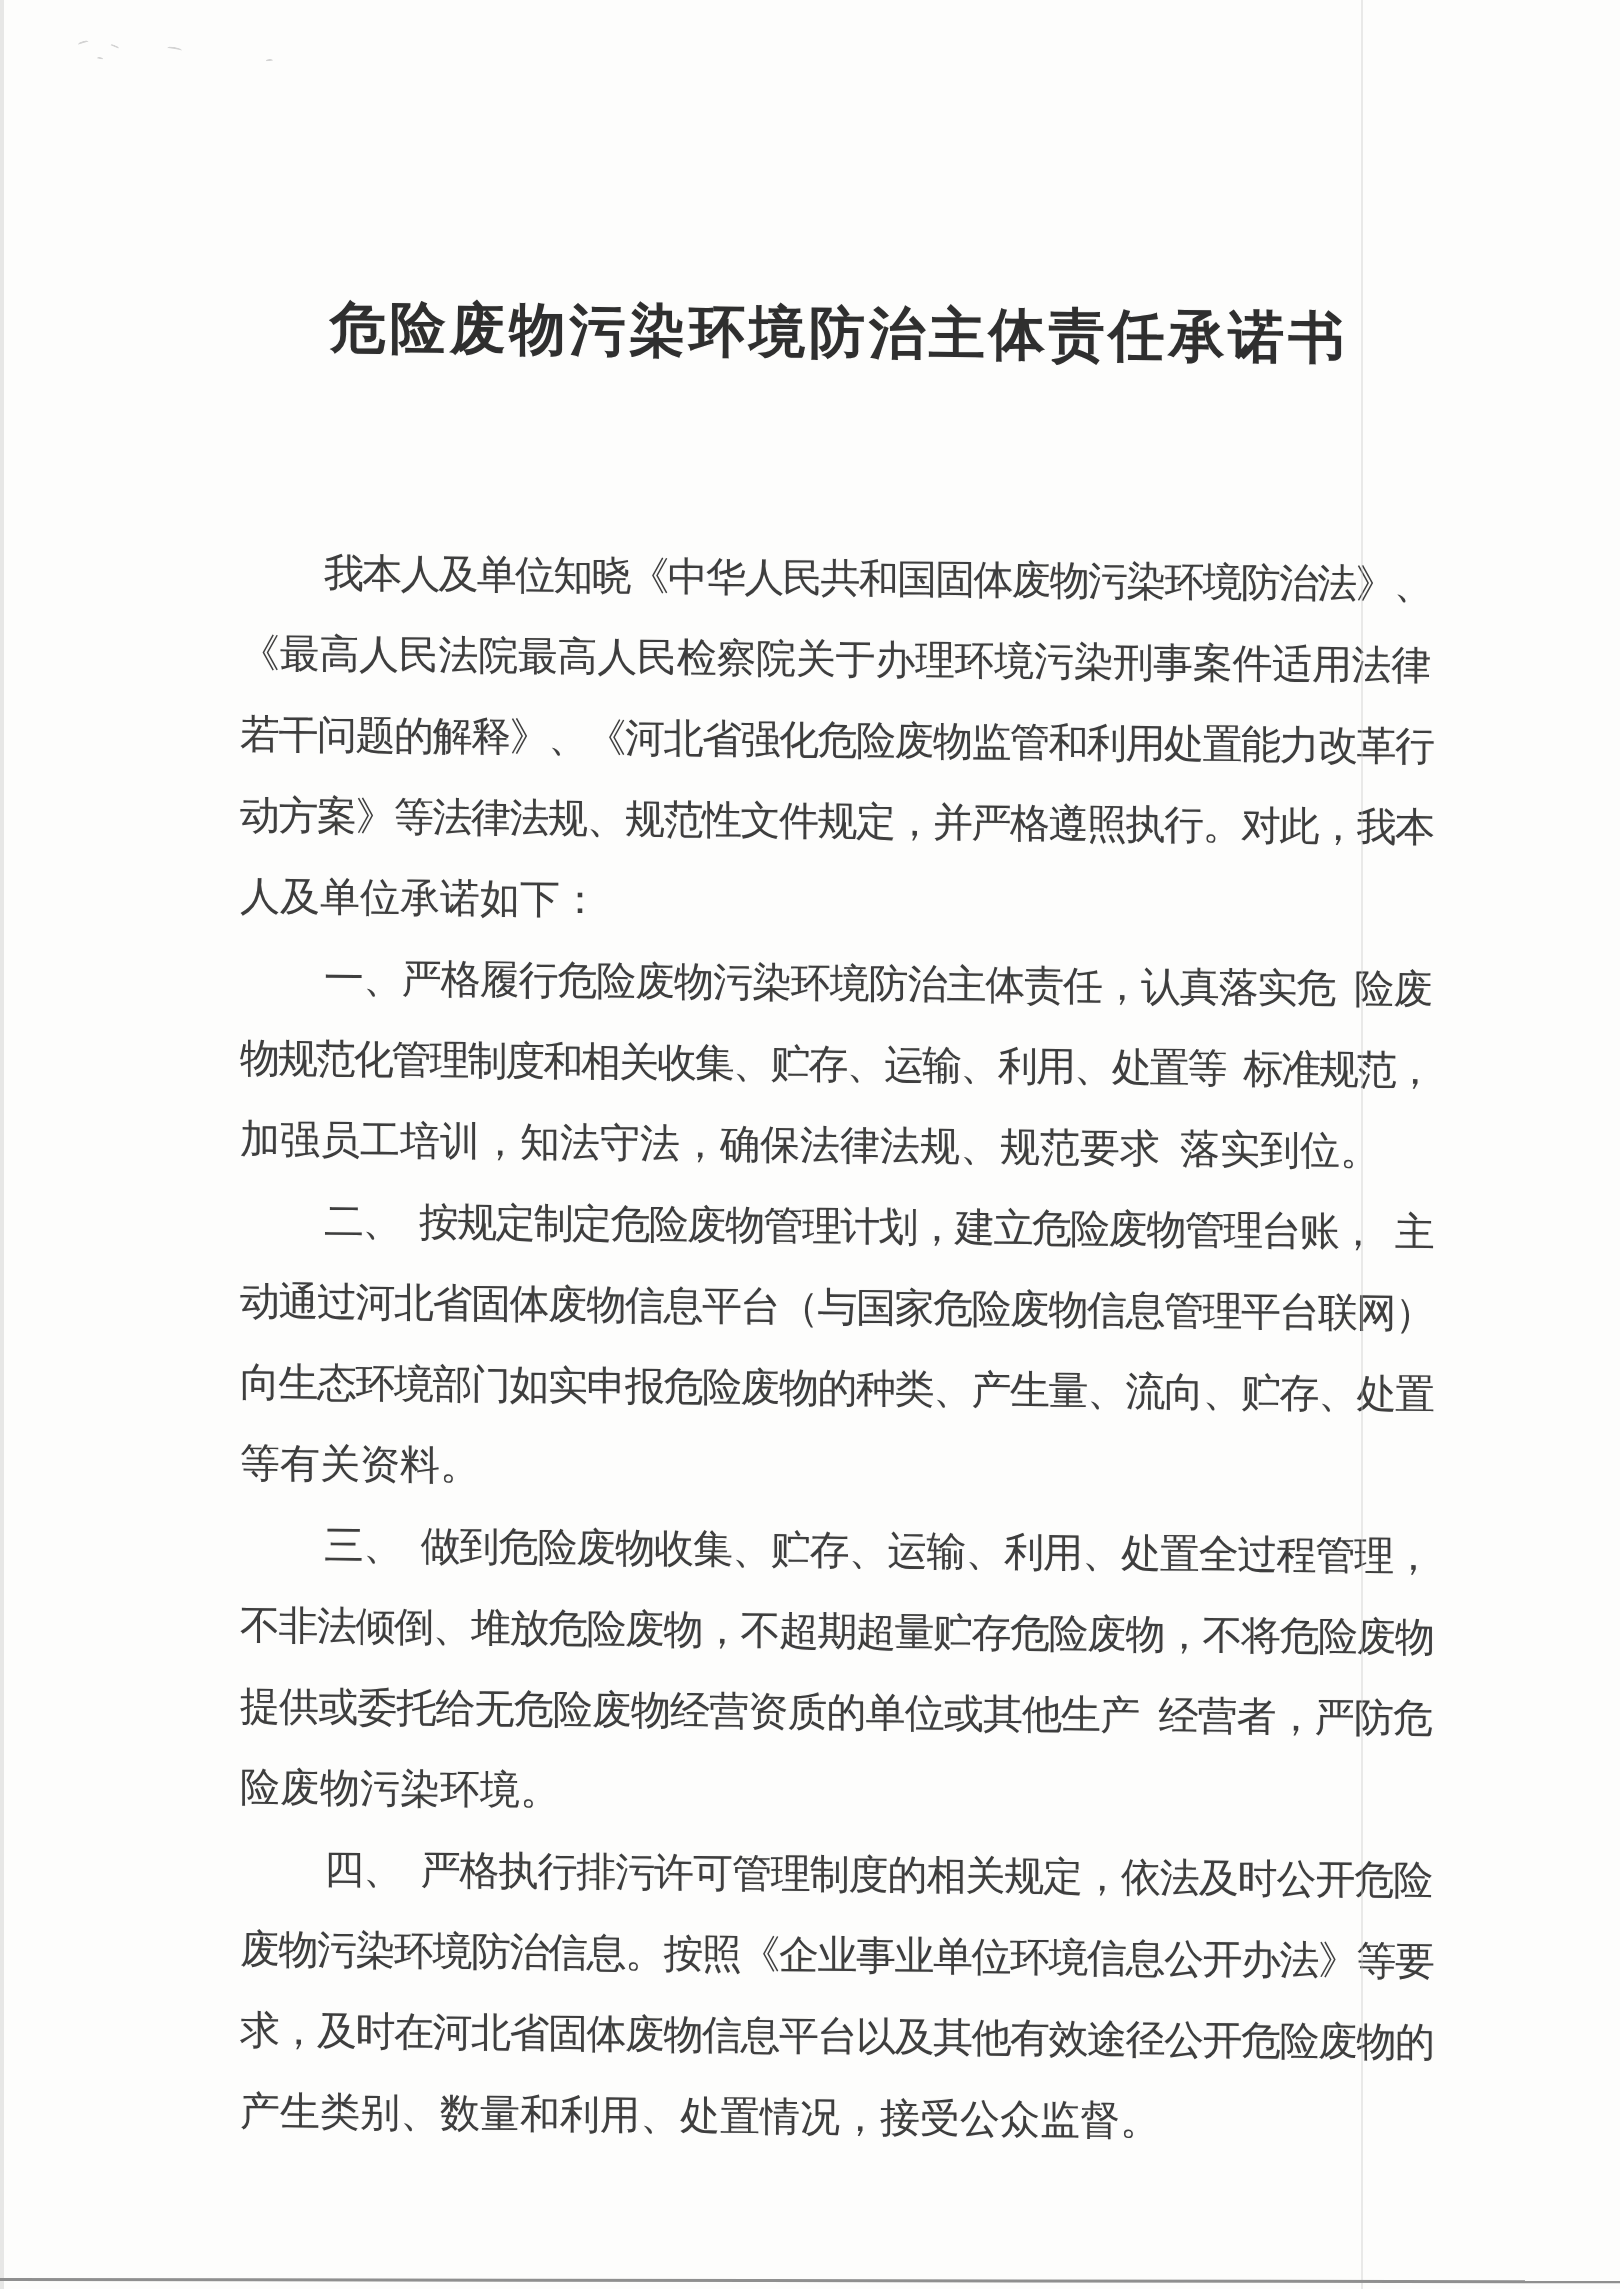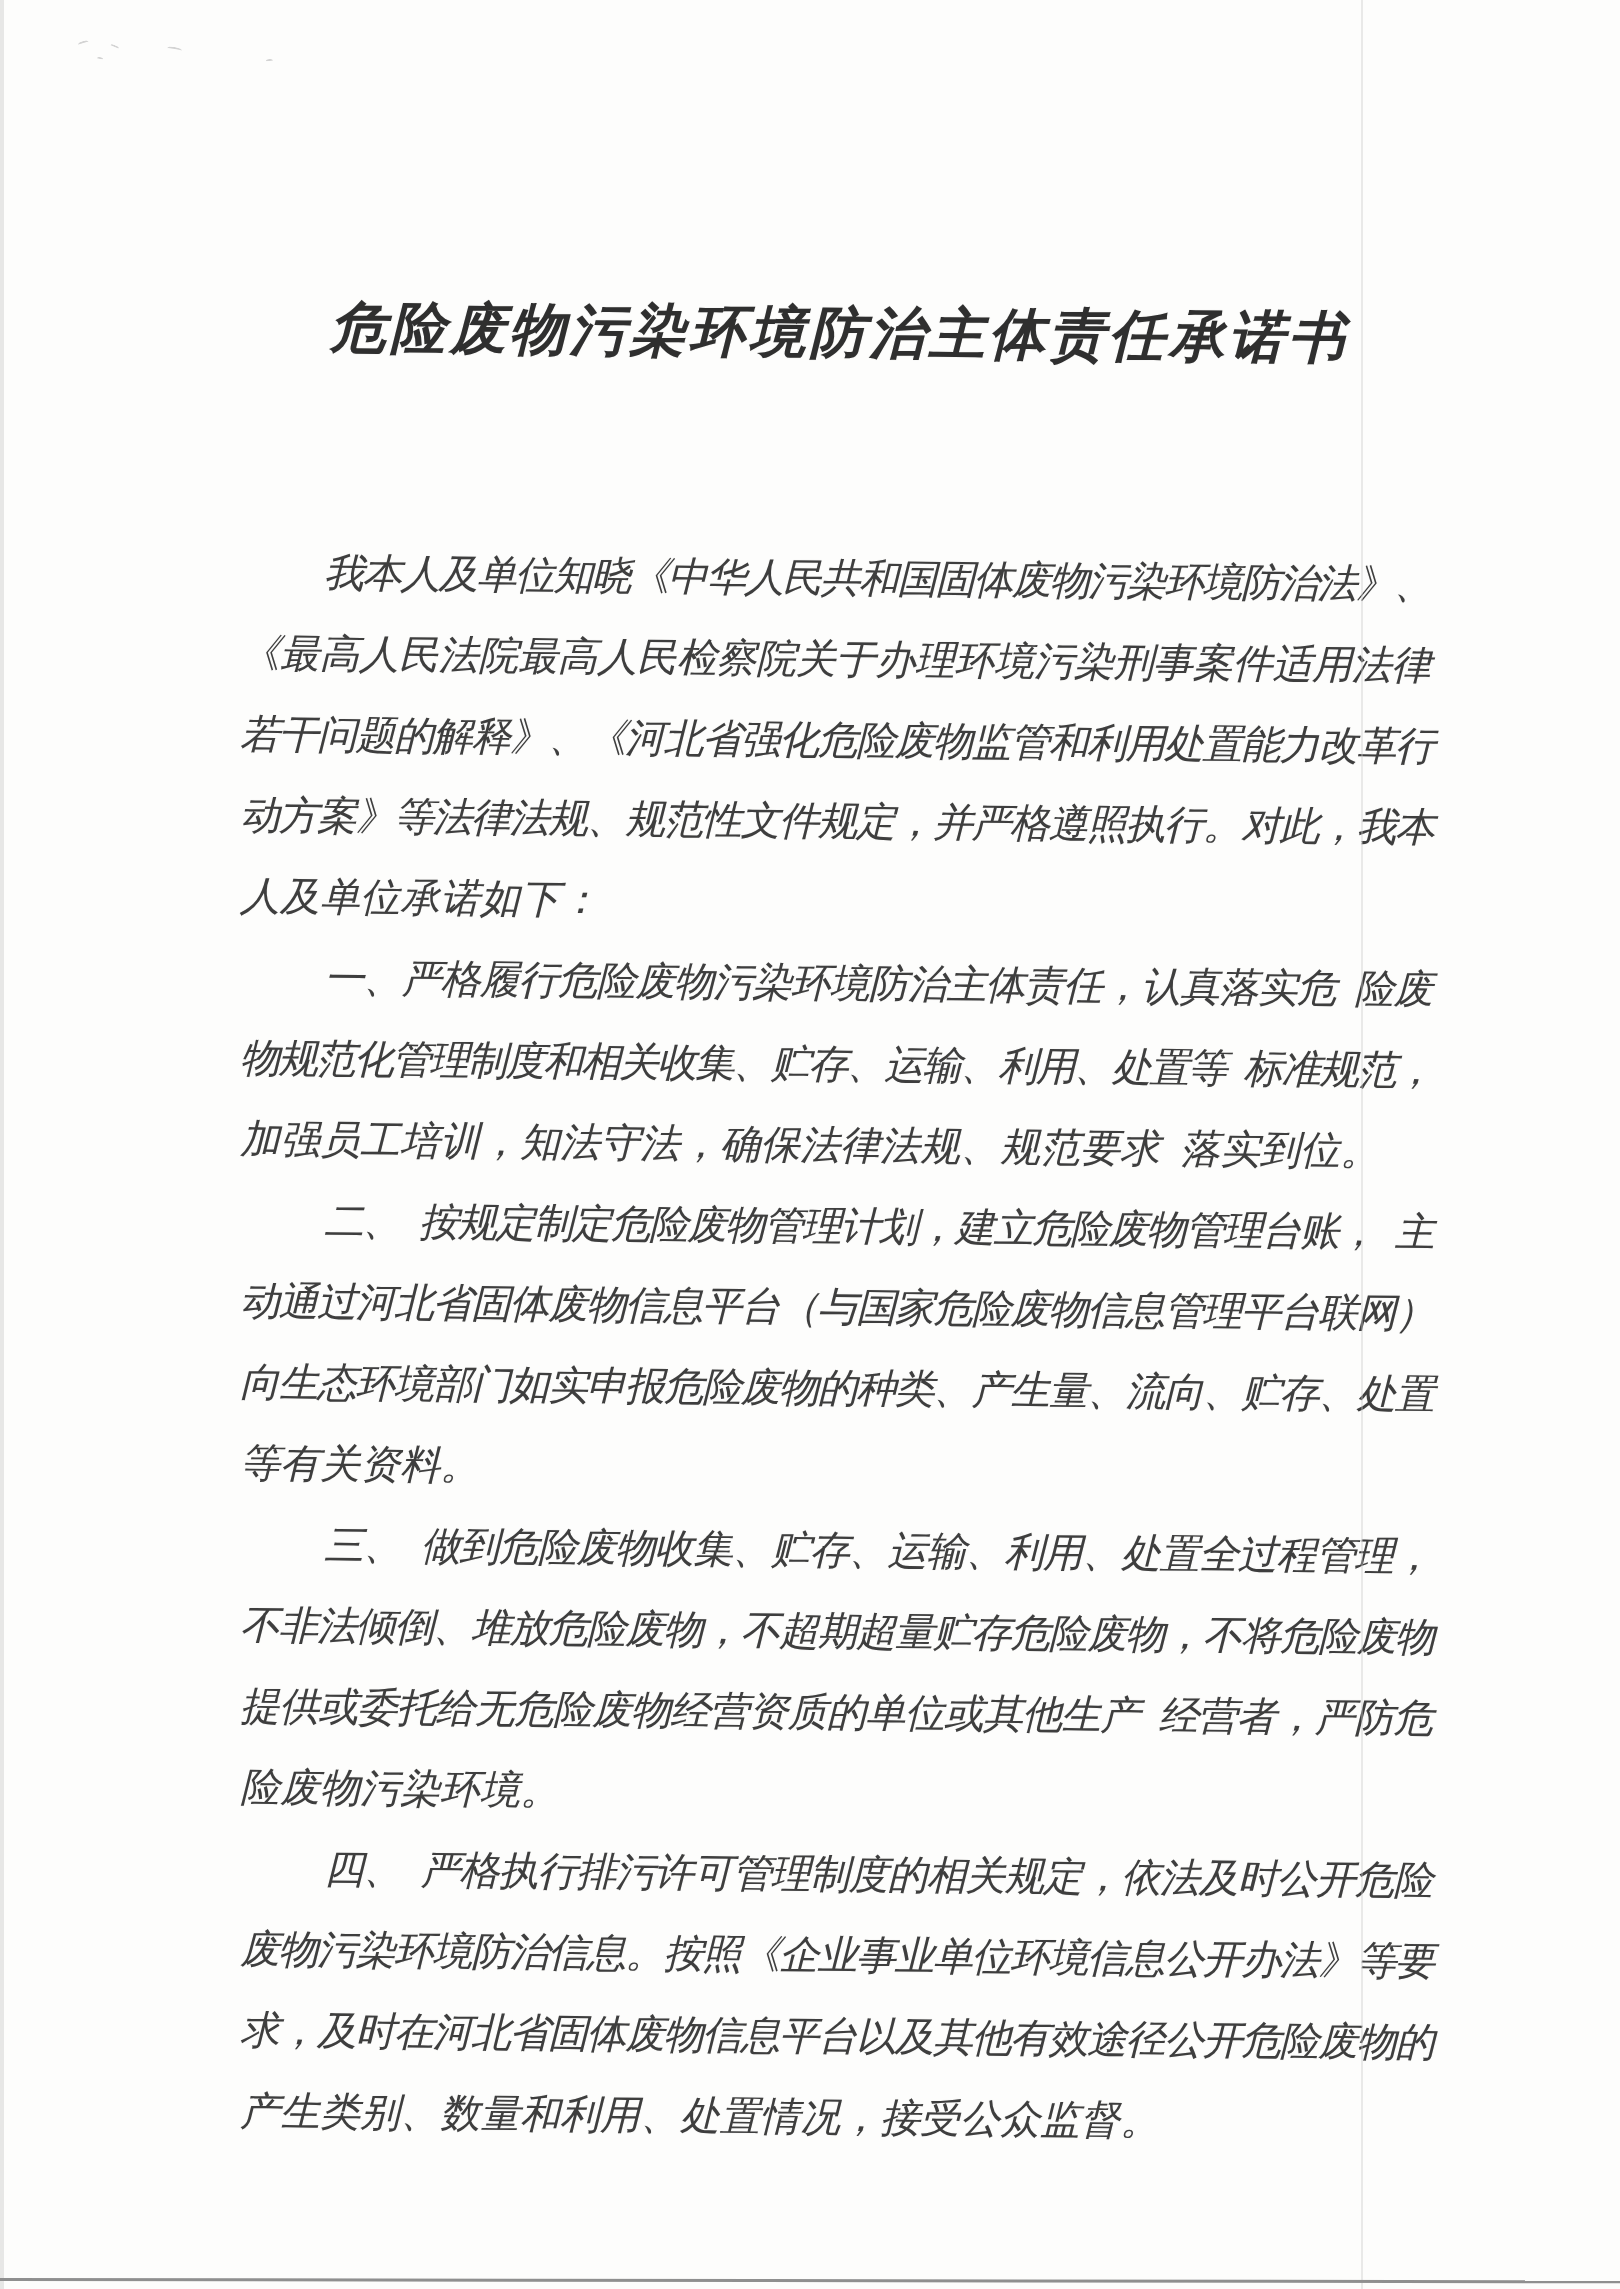--- a/index.html
+++ b/index.html
@@ -13,21 +13,20 @@
   html,body{width:1620px;height:2290px;}
   body{
     background:var(--paper);
     font-family:"Liberation Serif","DejaVu Serif",serif;
     overflow:hidden;
     position:relative;
   }
   .page{
     position:absolute;left:0;top:0;width:1620px;height:2290px;
     background:var(--paper);
-    font-style:italic;
   }
   
   .scan-edge-left{
     position:absolute;left:0;top:0;width:3.9px;height:2290px;
     background:#e7e7e6;
   }
   
   .content{
     position:absolute;left:0;top:0;width:1620px;height:2290px;
     transform:skewY(0.6deg);

